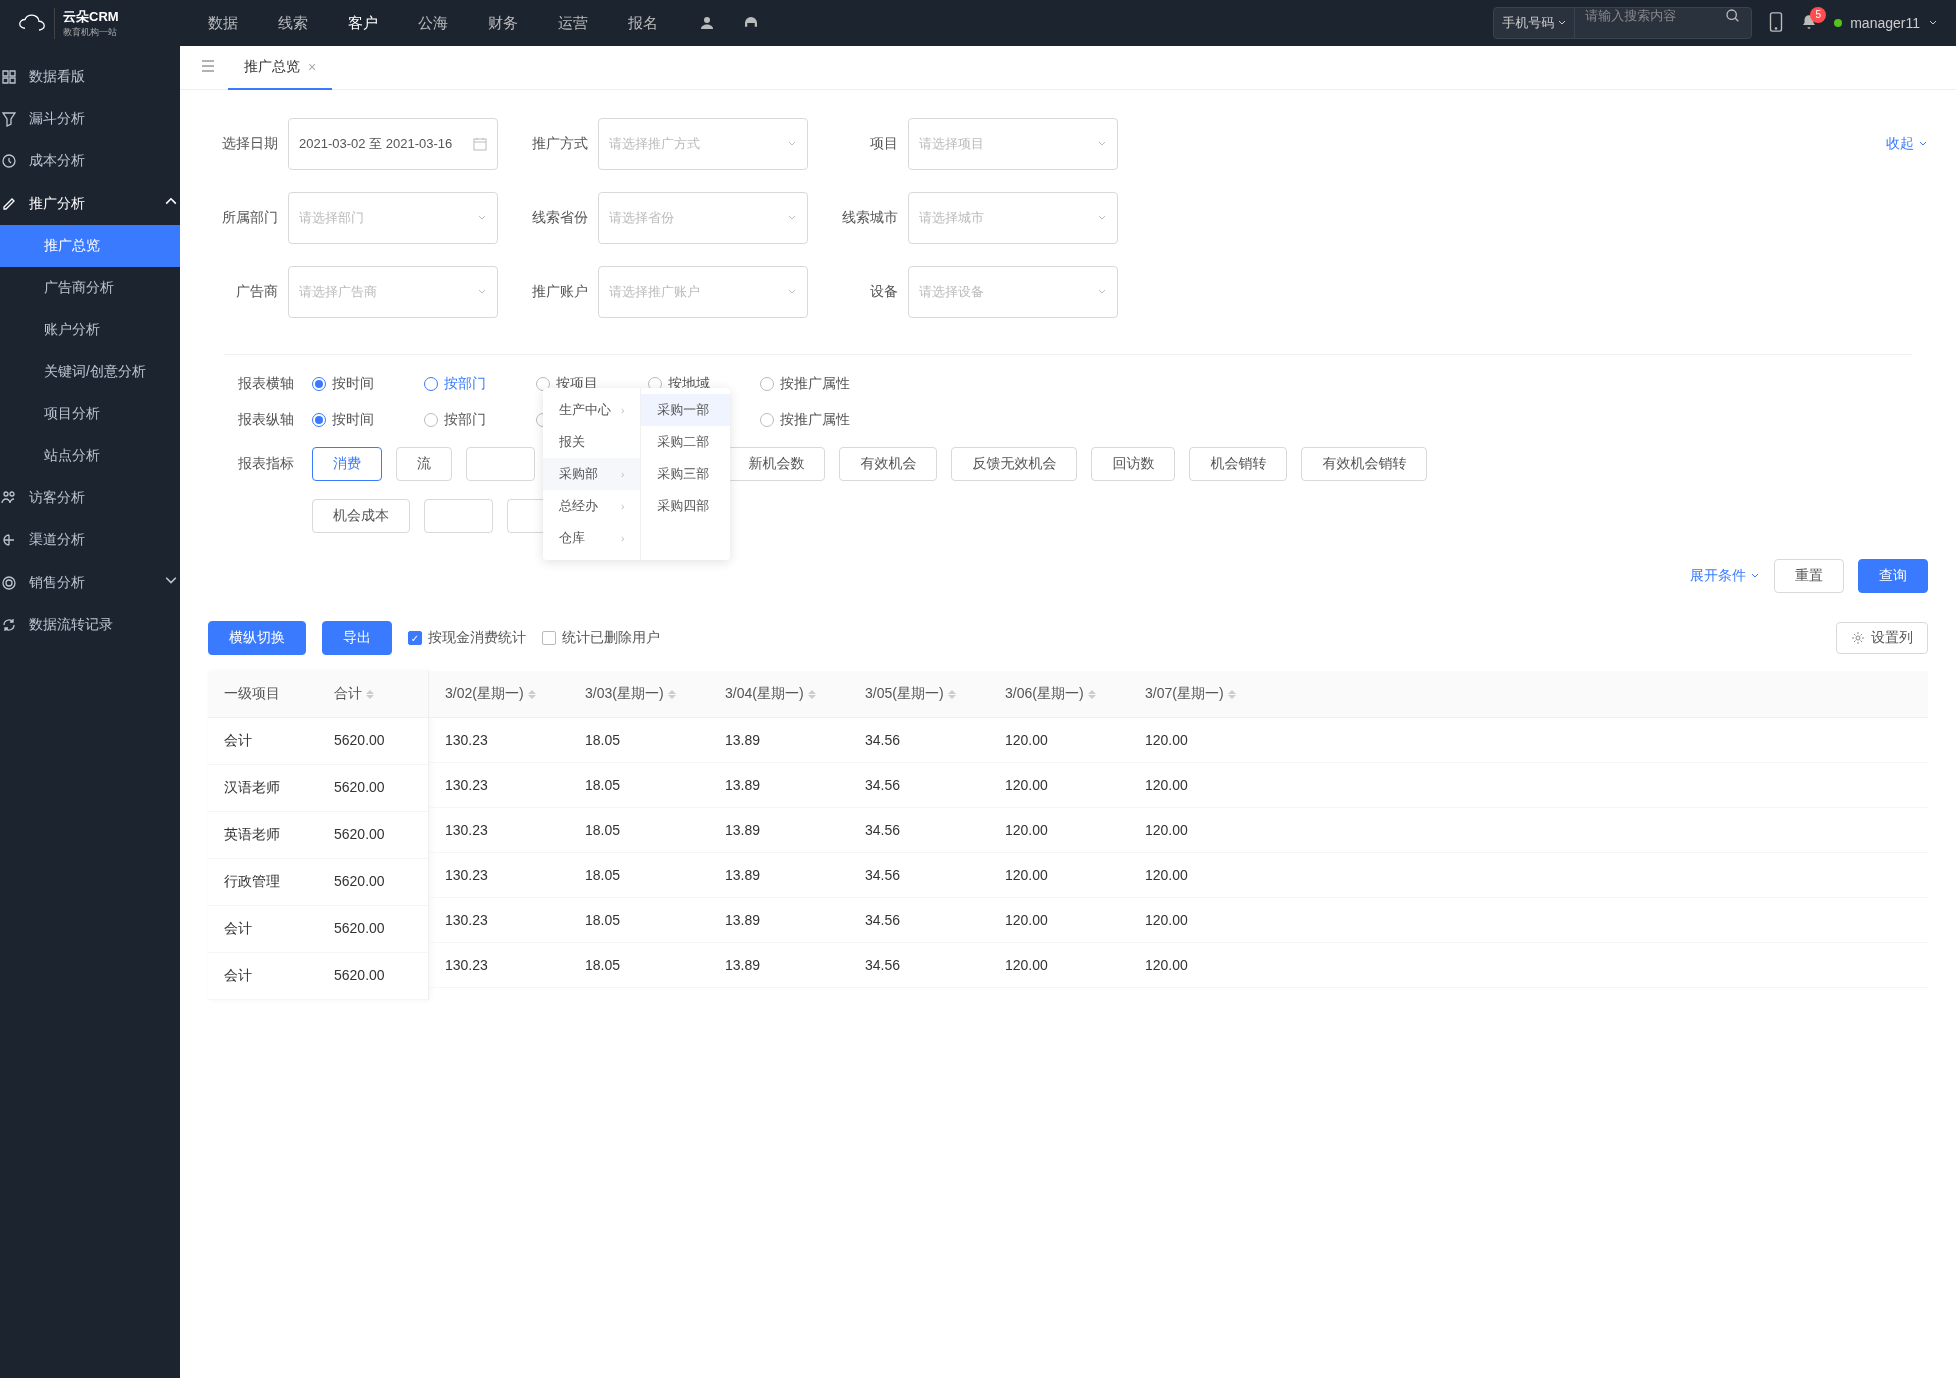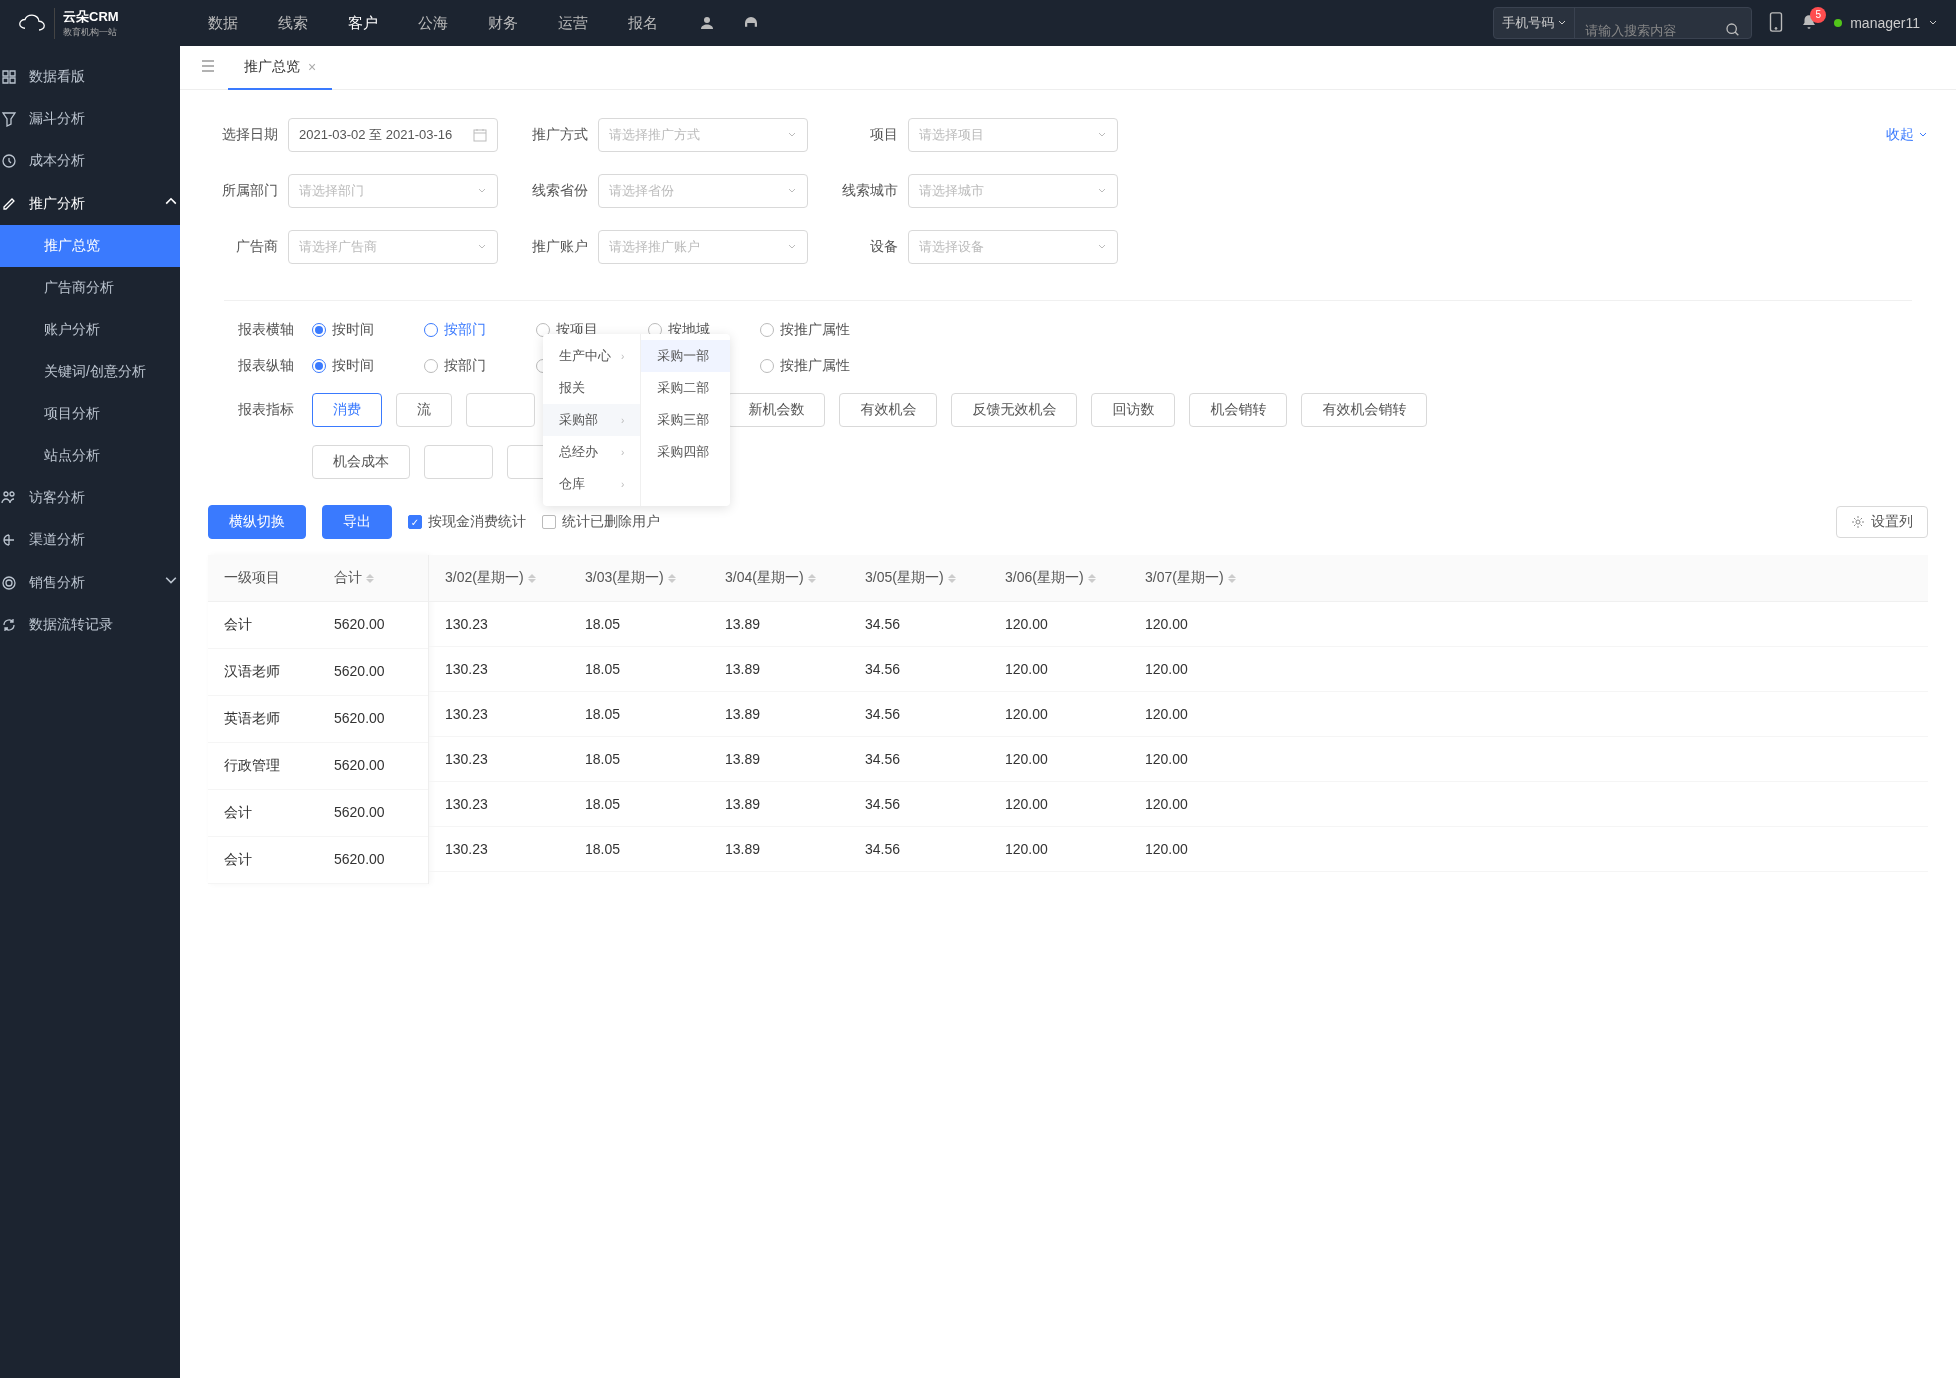--- a/index.html
+++ b/index.html
@@ -11,21 +11,21 @@
 .logo-wrap { display:flex; align-items:center; gap:8px; width:160px; }
 .logo-icon { width:28px; height:20px; }
 .logo-txt { display:flex; flex-direction:column; border-left:1px solid #444; padding-left:8px; }
 .logo-brand { font-size:13px; font-weight:600; }
 .nav-items { display:flex; gap:40px; margin-left:30px; }
 .nav-item { color:#bbb; cursor:pointer; font-size:15px; }
 .nav-item.active { color:#fff; font-weight:500; }
 .nav-icons { display:flex; gap:26px; margin-left:40px; align-items:center; }
 .nav-icons svg { width:18px; height:18px; fill:#bbb; }
 .search-wrap { margin-left:auto; display:flex; align-items:center; gap:16px; }
-.search-box { display:flex; align-items:flex-end; background:#2a323e; border:1px solid #3a4250; border-radius:4px; height:32px; overflow:hidden; }
+.search-box { display:flex; align-items:flex-start; background:#2a323e; border:1px solid #3a4250; border-radius:4px; height:32px; overflow:hidden; }
 .search-sel { padding:0 8px; color:#ccc; border-right:1px solid #3a4250; font-size:13px; display:flex; align-items:center; gap:4px; height:100%; }
 .search-inp { background:transparent; border:none; color:#fff; padding:0 10px; width:140px; outline:none; font-size:13px; }
 .search-inp::placeholder { color:#888; }
 .search-btn { padding:0 10px; display:flex; align-items:center; }
 .search-btn svg { width:16px; height:16px; fill:#bbb; }
 .bell-wrap { position:relative; }
 .bell-wrap svg { width:18px; height:18px; fill:#bbb; }
 .badge { position:absolute; top:-6px; right:-8px; background:#ff4d4f; color:#fff; font-size:10px; width:16px; height:16px; border-radius:50%; display:flex; align-items:center; justify-content:center; }
 .user-wrap { display:flex; align-items:center; gap:8px; color:#ccc; font-size:14px; }
 .user-dot { width:8px; height:8px; background:#52c41a; border-radius:50%; }
@@ -49,21 +49,21 @@
 .tab-collapse { padding:0 12px; cursor:pointer; color:#999; }
 .tab-collapse svg { width:16px; height:16px; stroke:#999; fill:none; }
 .tab { padding:0 16px; height:44px; display:flex; align-items:center; gap:8px; border-bottom:2px solid #3a7afe; color:#333; font-size:14px; }
 .tab-close { color:#aaa; cursor:pointer; font-size:14px; }
 
 
 .filters { padding:28px 28px 10px; }
 .filter-row { display:flex; align-items:center; margin-bottom:22px; }
 .filter-grp { display:flex; align-items:center; width:310px; }
 .filter-lbl { width:70px; text-align:right; margin-right:10px; color:#555; font-size:14px; }
-.filter-inp { flex:1; max-width:210px; height:34px; border:1px solid #d9d9d9; border-radius:4px; padding:0 10px; display:flex; align-items:center; justify-content:space-between; color:#bbb; font-size:13px; cursor:pointer; }
+.filter-inp { flex:1; max-width:210px; height:52px; border:1px solid #d9d9d9; border-radius:4px; padding:0 10px; display:flex; align-items:center; justify-content:space-between; color:#bbb; font-size:13px; cursor:pointer; }
 .filter-inp .val { color:#555; }
 .caret-down { width:10px; height:10px; }
 .collapse-link { margin-left:auto; color:#3a7afe; font-size:14px; display:flex; align-items:center; gap:4px; cursor:pointer; }
 
 
 .radio-section { padding:0 44px; position:relative; }
 .divider { height:1px; background:#f0f0f0; margin:4px 0 20px; }
 .radio-row { display:flex; align-items:center; margin-bottom:18px; }
 .radio-lbl { width:70px; text-align:right; margin-right:18px; color:#555; }
 .radio-grp { display:flex; gap:50px; }
@@ -474,20 +474,30 @@
               <div class="drop-item">
                 <span>采购三部</span>
               </div>
               <div class="drop-item">
                 <span>采购四部</span>
               </div>
             </div>
         </div>
       </div>
 
+      <div class="action-bar">
+        <span class="link-blue">
+            <span>展开条件</span>
+            <svg width="10" height="10" viewBox="0 0 10 10">
+              <path d="M2 3l3 3 3-3" stroke="#3a7afe" fill="none"></path>
+            </svg>
+          </span>
+        <button class="btn">重置</button>
+        <button class="btn btn-primary">查询</button>
+      </div>
 
       <div class="tbl-controls">
         <button class="btn btn-primary">横纵切换</button>
         <button class="btn btn-primary">导出</button>
         <label class="chk checked">
             <span class="chk-box"></span>
             <span>按现金消费统计</span>
           </label>
         <label class="chk">
             <span class="chk-box"></span>

